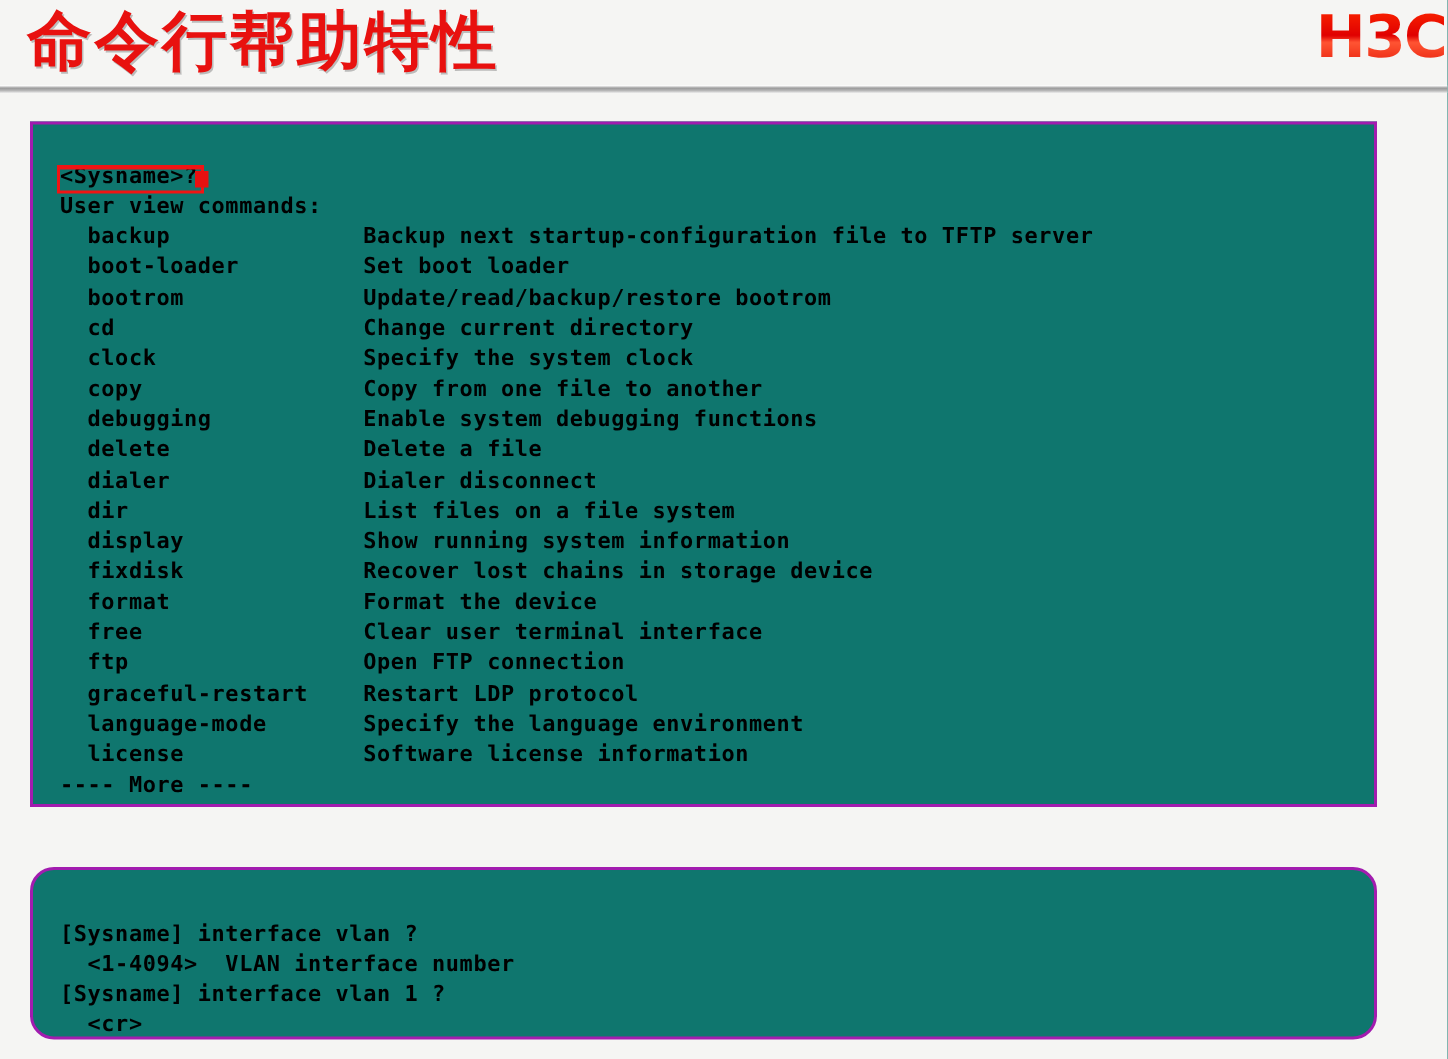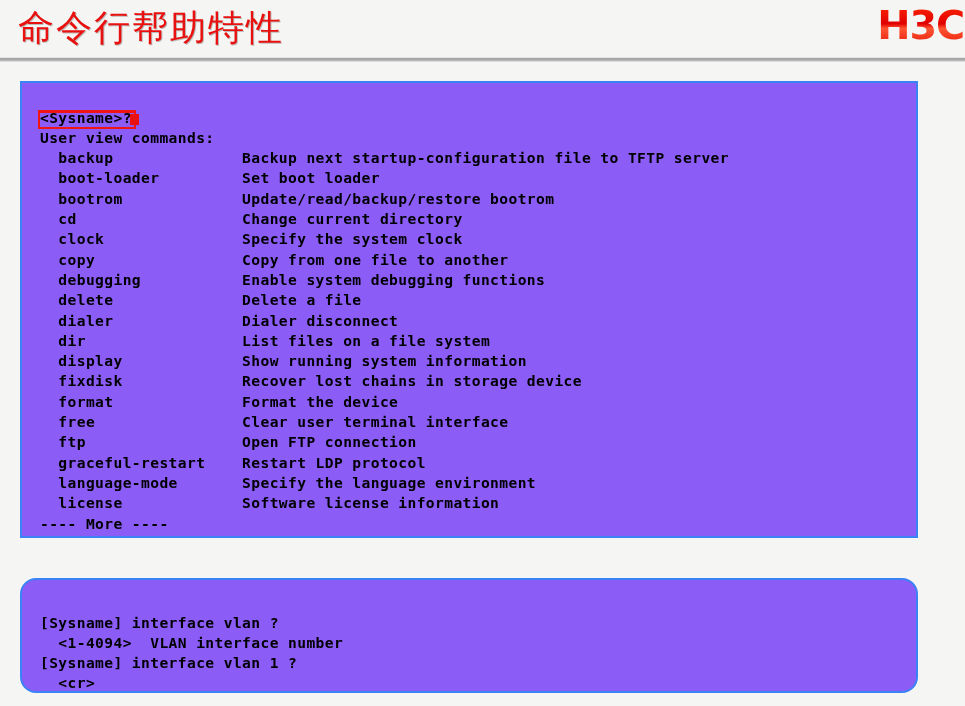--- a/index.html
+++ b/index.html
@@ -20,22 +20,22 @@
     position: absolute;
     left: 0; top: 0;
     width: 965px;
     height: 60px;
   }
   .slide-title {
     position: absolute;
     left: 18px;
     top: 0px;
     font-family: "DejaVu Sans", "Liberation Sans", sans-serif;
-    font-size: 36px;
-    font-weight: normal;
+    font-size: 43px;
+    font-weight: bold;
     color: #e8110f;
     letter-spacing: 2px;
     line-height: 56px;
     white-space: nowrap;
     text-shadow: 1px 1px 0 rgba(120,120,120,0.45);
   }
   .logo {
     position: absolute;
     right: 2px;
     top: 3px;
@@ -57,22 +57,22 @@
     left: 0;
     top: 57px;
     width: 965px;
     height: 5px;
     background: linear-gradient(180deg, #ffffff 0%, #9a9a9a 35%, #b9b9b9 70%, #ededed 100%);
   }
 
   
   .term {
     position: absolute;
-    background: #8b5cf6;
-    border: 2px solid #3b82f6;
+    background: #0f766e;
+    border: 2px solid #a21caf;
     box-sizing: border-box;
   }
   #term-main {
     left: 20px;
     top: 81px;
     width: 898px;
     height: 457px;
   }
   #term-second {
     left: 20px;

